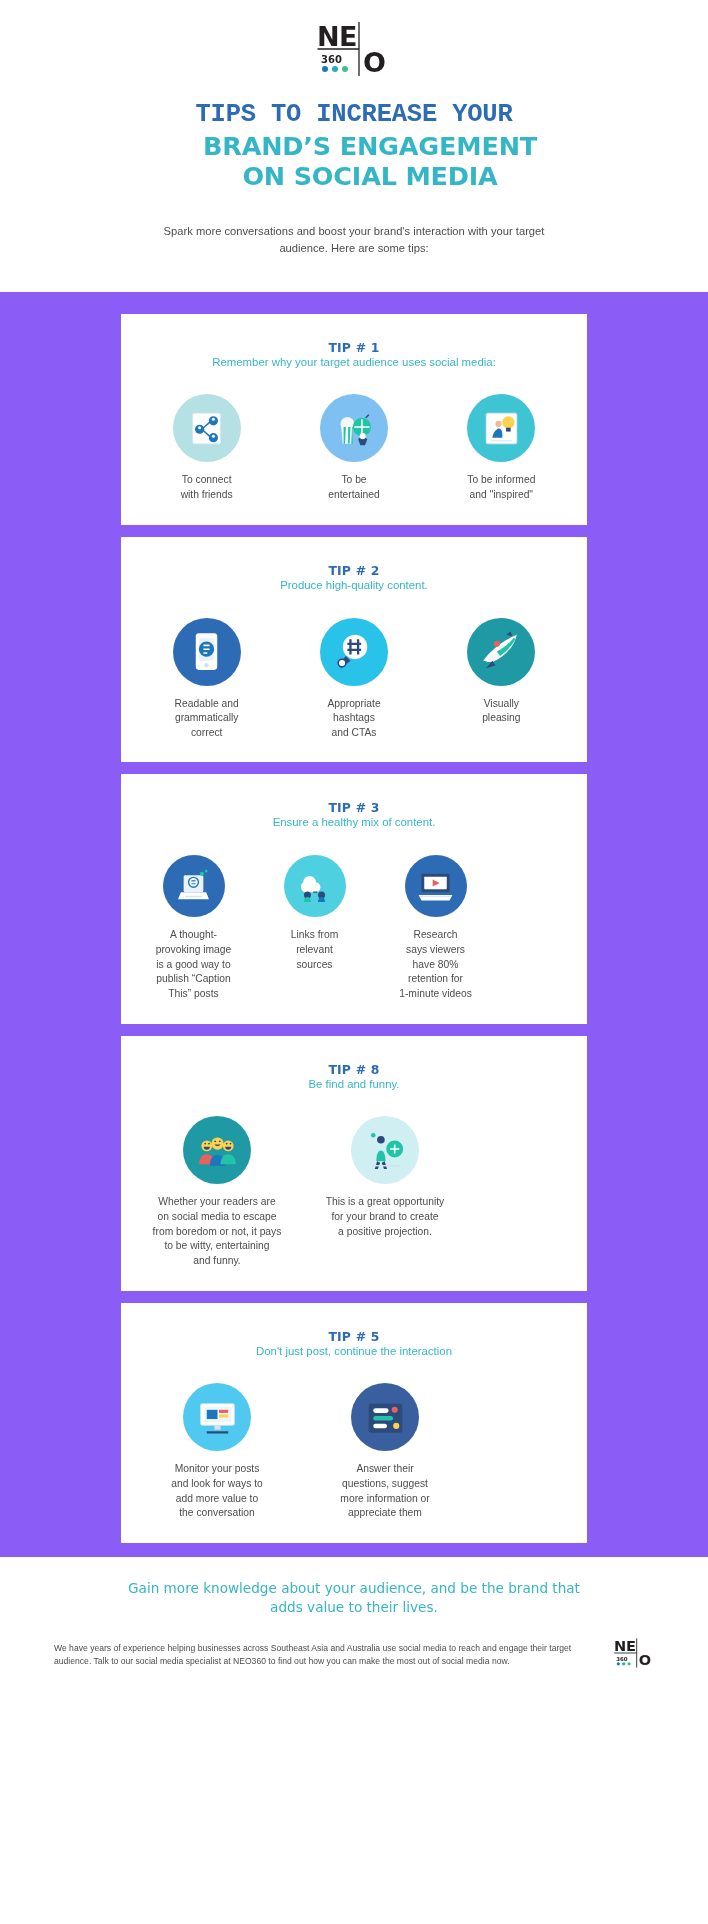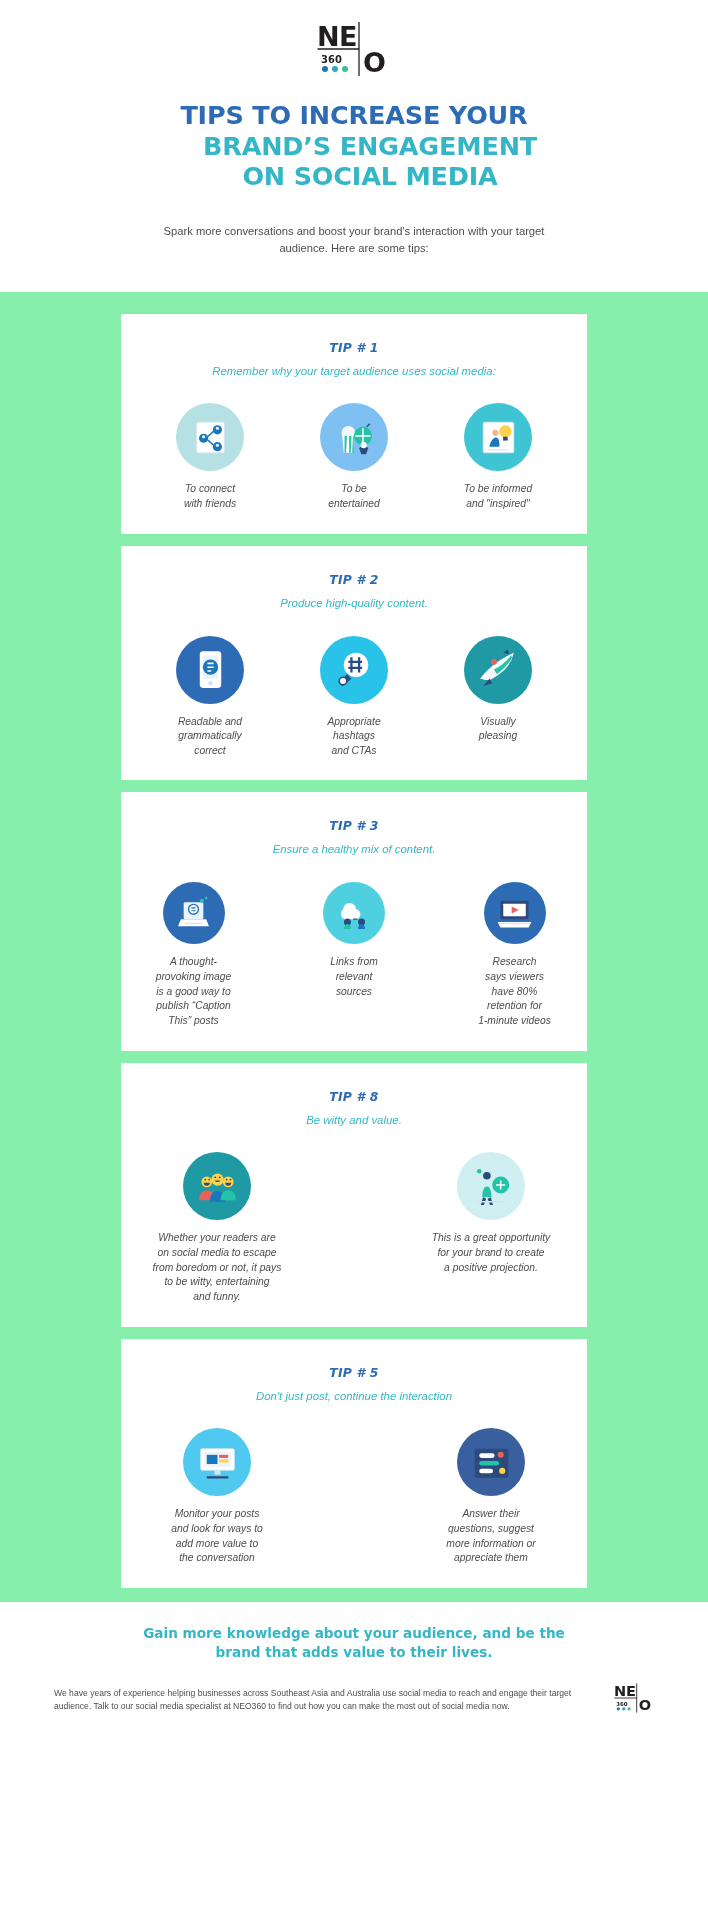--- a/index.html
+++ b/index.html
@@ -20,69 +20,67 @@
 
   .title { margin-top: 20px; }
   .title .l1, .title .l2, .title .l3 {
     font-weight: 700;
     font-size: 25.5px;
     letter-spacing: -0.2px;
     line-height: 1.20;
     text-transform: uppercase;
     font-family: "DejaVu Sans", sans-serif;
   }
-  .title .l1 { color: #2d6cb5; }
+  .title .l1 { color: #2d6cb5; font-family: Liberation Mono, monospace; }
   .title .l2, .title .l3 { color: #35b6c6; margin-left: 32px; }
 
   .subtitle {
     margin: 31px auto 0;
     width: 420px;
     font-size: 11.2px;
     line-height: 1.55;
     color: #4d4d4d;
     text-align:center;
   }
 
   
   .body-bg {
-    background: #86efac;
+    background: #8b5cf6;
     padding: 22px 0 14px;
     margin-top: 20px;
-    font-style: italic;
   }
   .card {
     background: #ffffff;
     width: 466px;
     margin: 0 auto 12px;
     padding: 26px 20px 22px;
     text-align: center;
     box-shadow: 0 0 0 0 rgba(0,0,0,0);
   }
   .card:last-child { margin-bottom: 0; }
 
   .tip-num {
     font-family: "DejaVu Sans", sans-serif;
     font-weight: 700;
     font-size: 12.4px;
     color: #2d6cb5;
     letter-spacing: 0.2px;
   }
   .tip-sub {
-    margin-top: 9px;
     font-size: 11.4px;
     color: #35b6c6;
     line-height: 1.4;
   }
 
   .items {
     display: flex;
-    justify-content: space-between;
+    justify-content: flex-start;
     align-items: flex-start;
     margin-top: 24px;
-    gap: 4px;
+    gap: 16px;
   }
   .item { text-align: center; }
   .item-cap {
     font-size: 10.3px;
     line-height: 1.42;
     color: #4d4d4d;
     margin-top: 11px;
   }
 
   
@@ -102,21 +100,21 @@
     overflow: hidden;
   }
   .circle svg { display:block; }
 
   
   .closing {
     width: 470px;
     margin: 22px auto 0;
     text-align: center;
     font-family: "DejaVu Sans", sans-serif;
-    font-weight: 700;
+    font-weight: 400;
     font-size: 13.6px;
     line-height: 1.38;
     color: #35b6c6;
   }
   .footer {
     display: flex;
     align-items: center;
     justify-content: space-between;
     width: 600px;
     margin: 22px auto 0;
@@ -297,21 +295,21 @@
        <path d="M8 44h48l-4 8H12z" fill="#ffffff"></path>
        <path d="M10 46h44" stroke="#dde6ef" stroke-width="2"></path>
                 </svg>
               </div>
               <div class="item-cap">Research<br>says viewers<br>have 80%<br>retention for<br>1-minute videos</div>
             </div>
           </div>
         </div>
         <div class="card">
           <div class="tip-num">TIP # 8</div>
-          <div class="tip-sub">Be witty and value.</div>
+          <div class="tip-sub">Be find and funny.</div>
           <div class="items cols-2">
             <div class="item">
               <div class="circle" style="background: rgb(31, 154, 165);">
                 <svg width="49" height="49" viewBox="0 0 64 64" xmlns="http://www.w3.org/2000/svg">
                   <circle cx="18" cy="26" r="7" fill="#ffd24d"></circle>
                   <circle cx="32" cy="23" r="8" fill="#ffd24d"></circle>
                   <circle cx="46" cy="26" r="7" fill="#ffd24d"></circle>
        <path d="M14 27a4 4 0 008 0zM28 24a5 5 0 008 0zM42 27a4 4 0 008 0z" fill="#2d4a7c"></path>
        <circle cx="16" cy="23" r="1.2" fill="#2d4a7c"></circle>
                   <circle cx="21" cy="23" r="1.2" fill="#2d4a7c"></circle>

